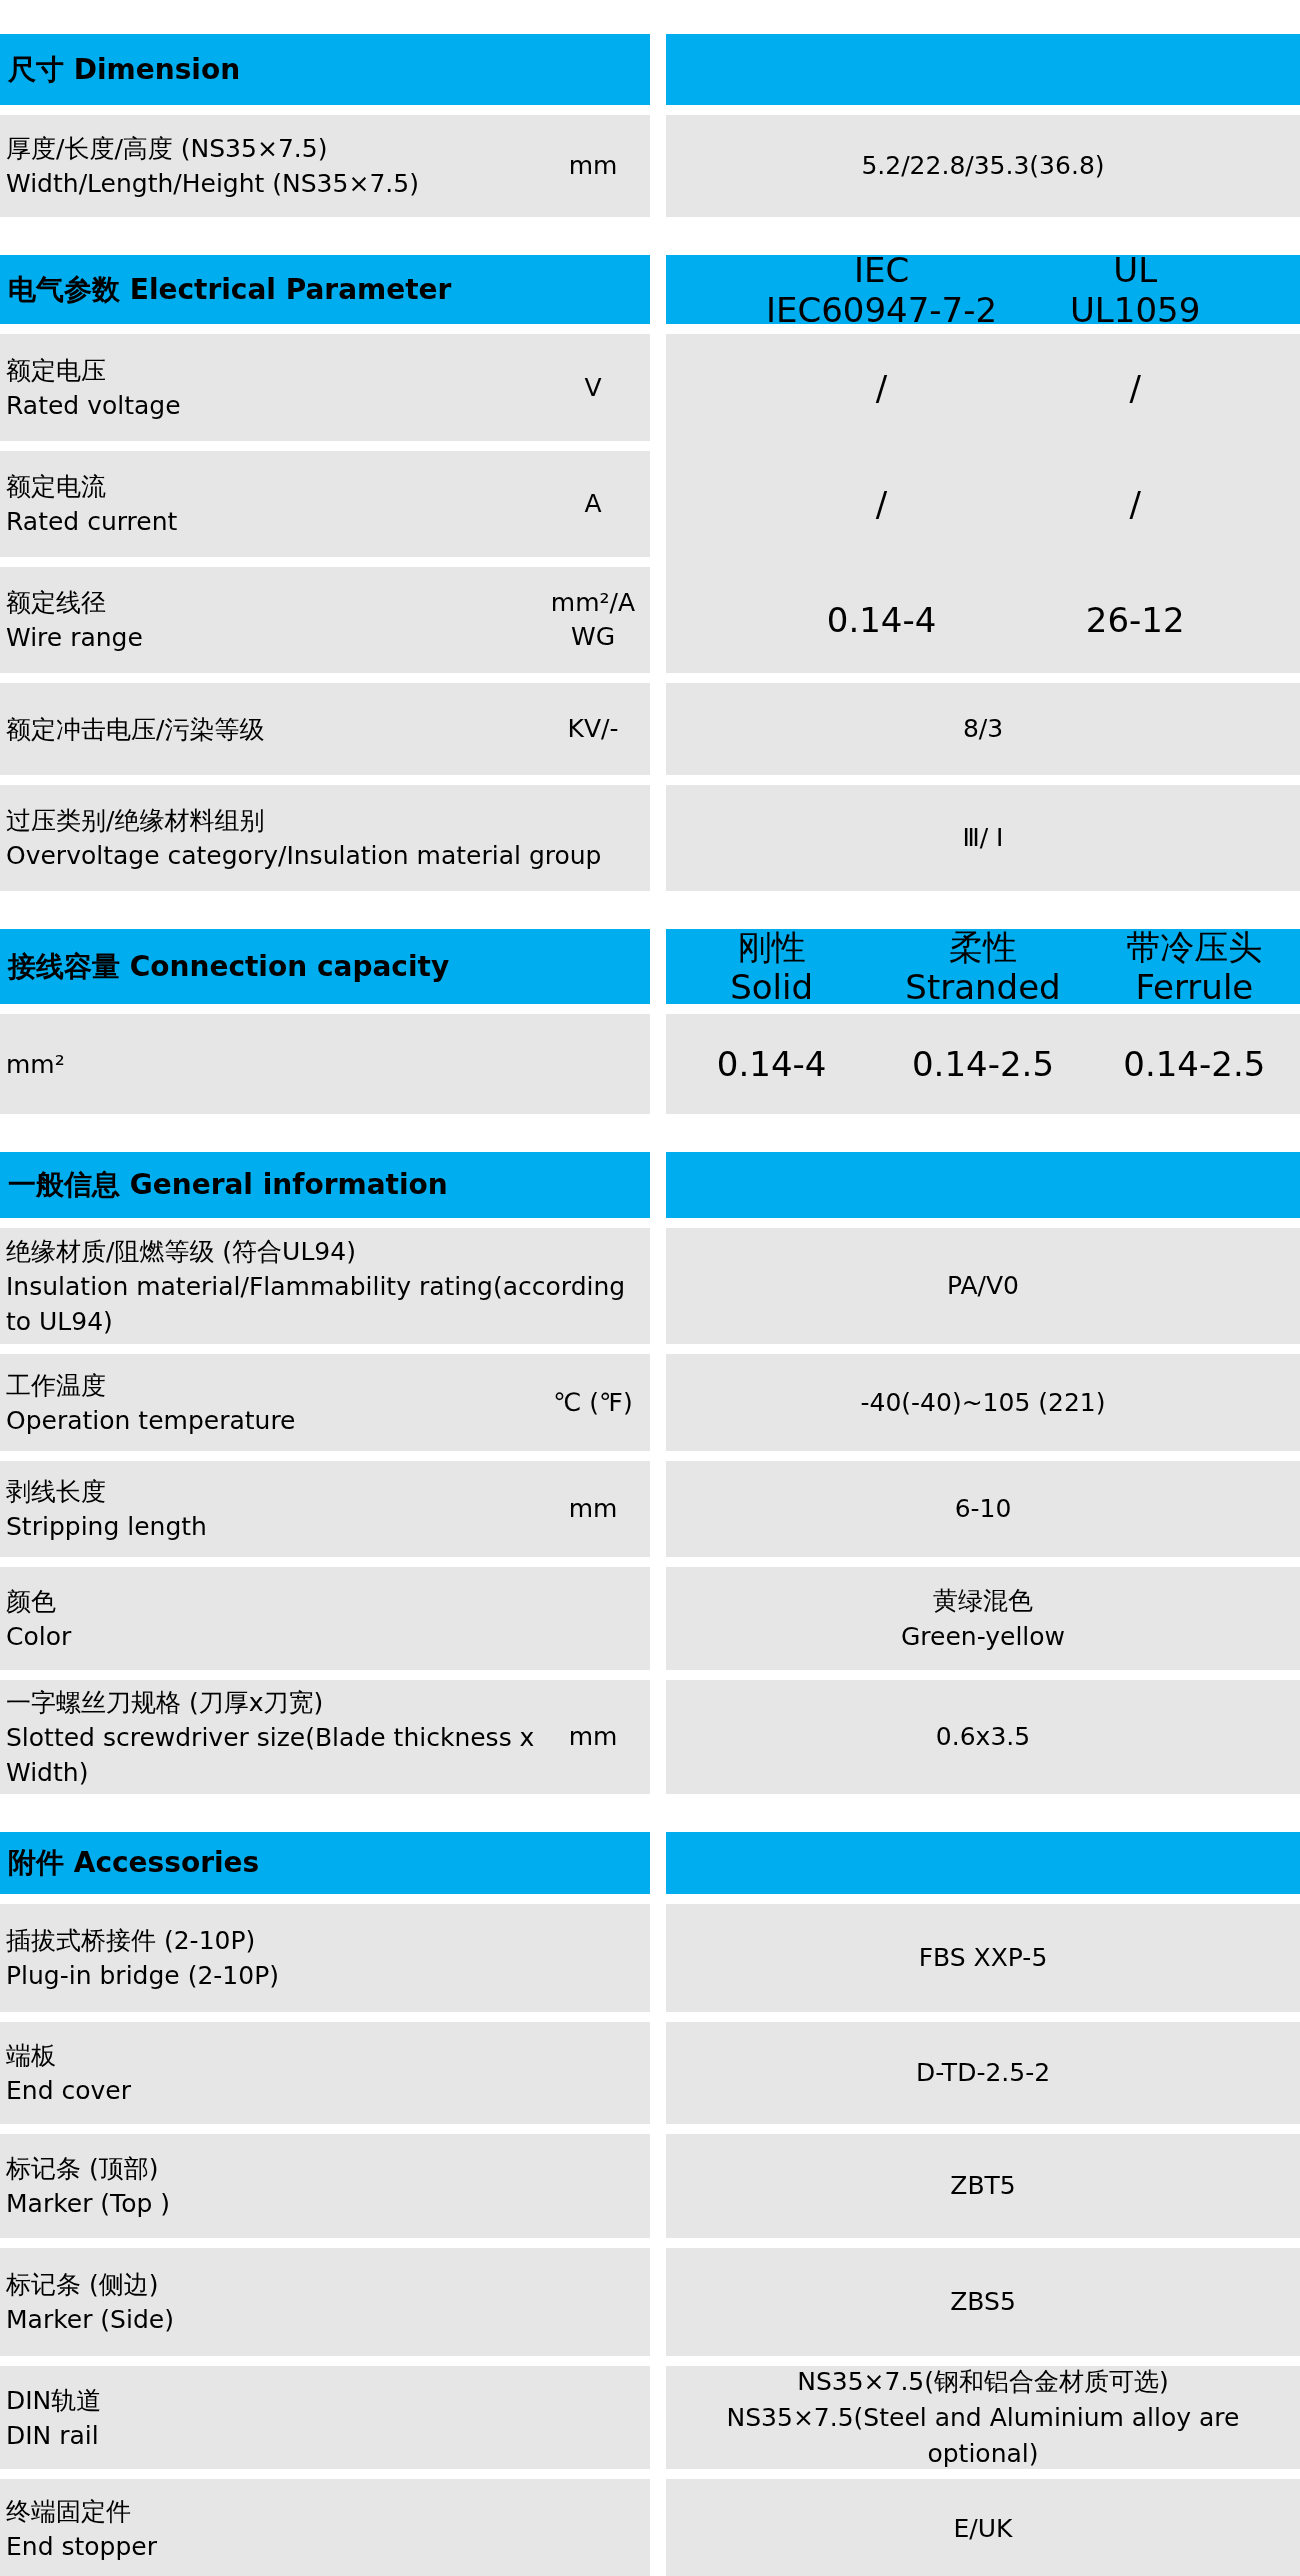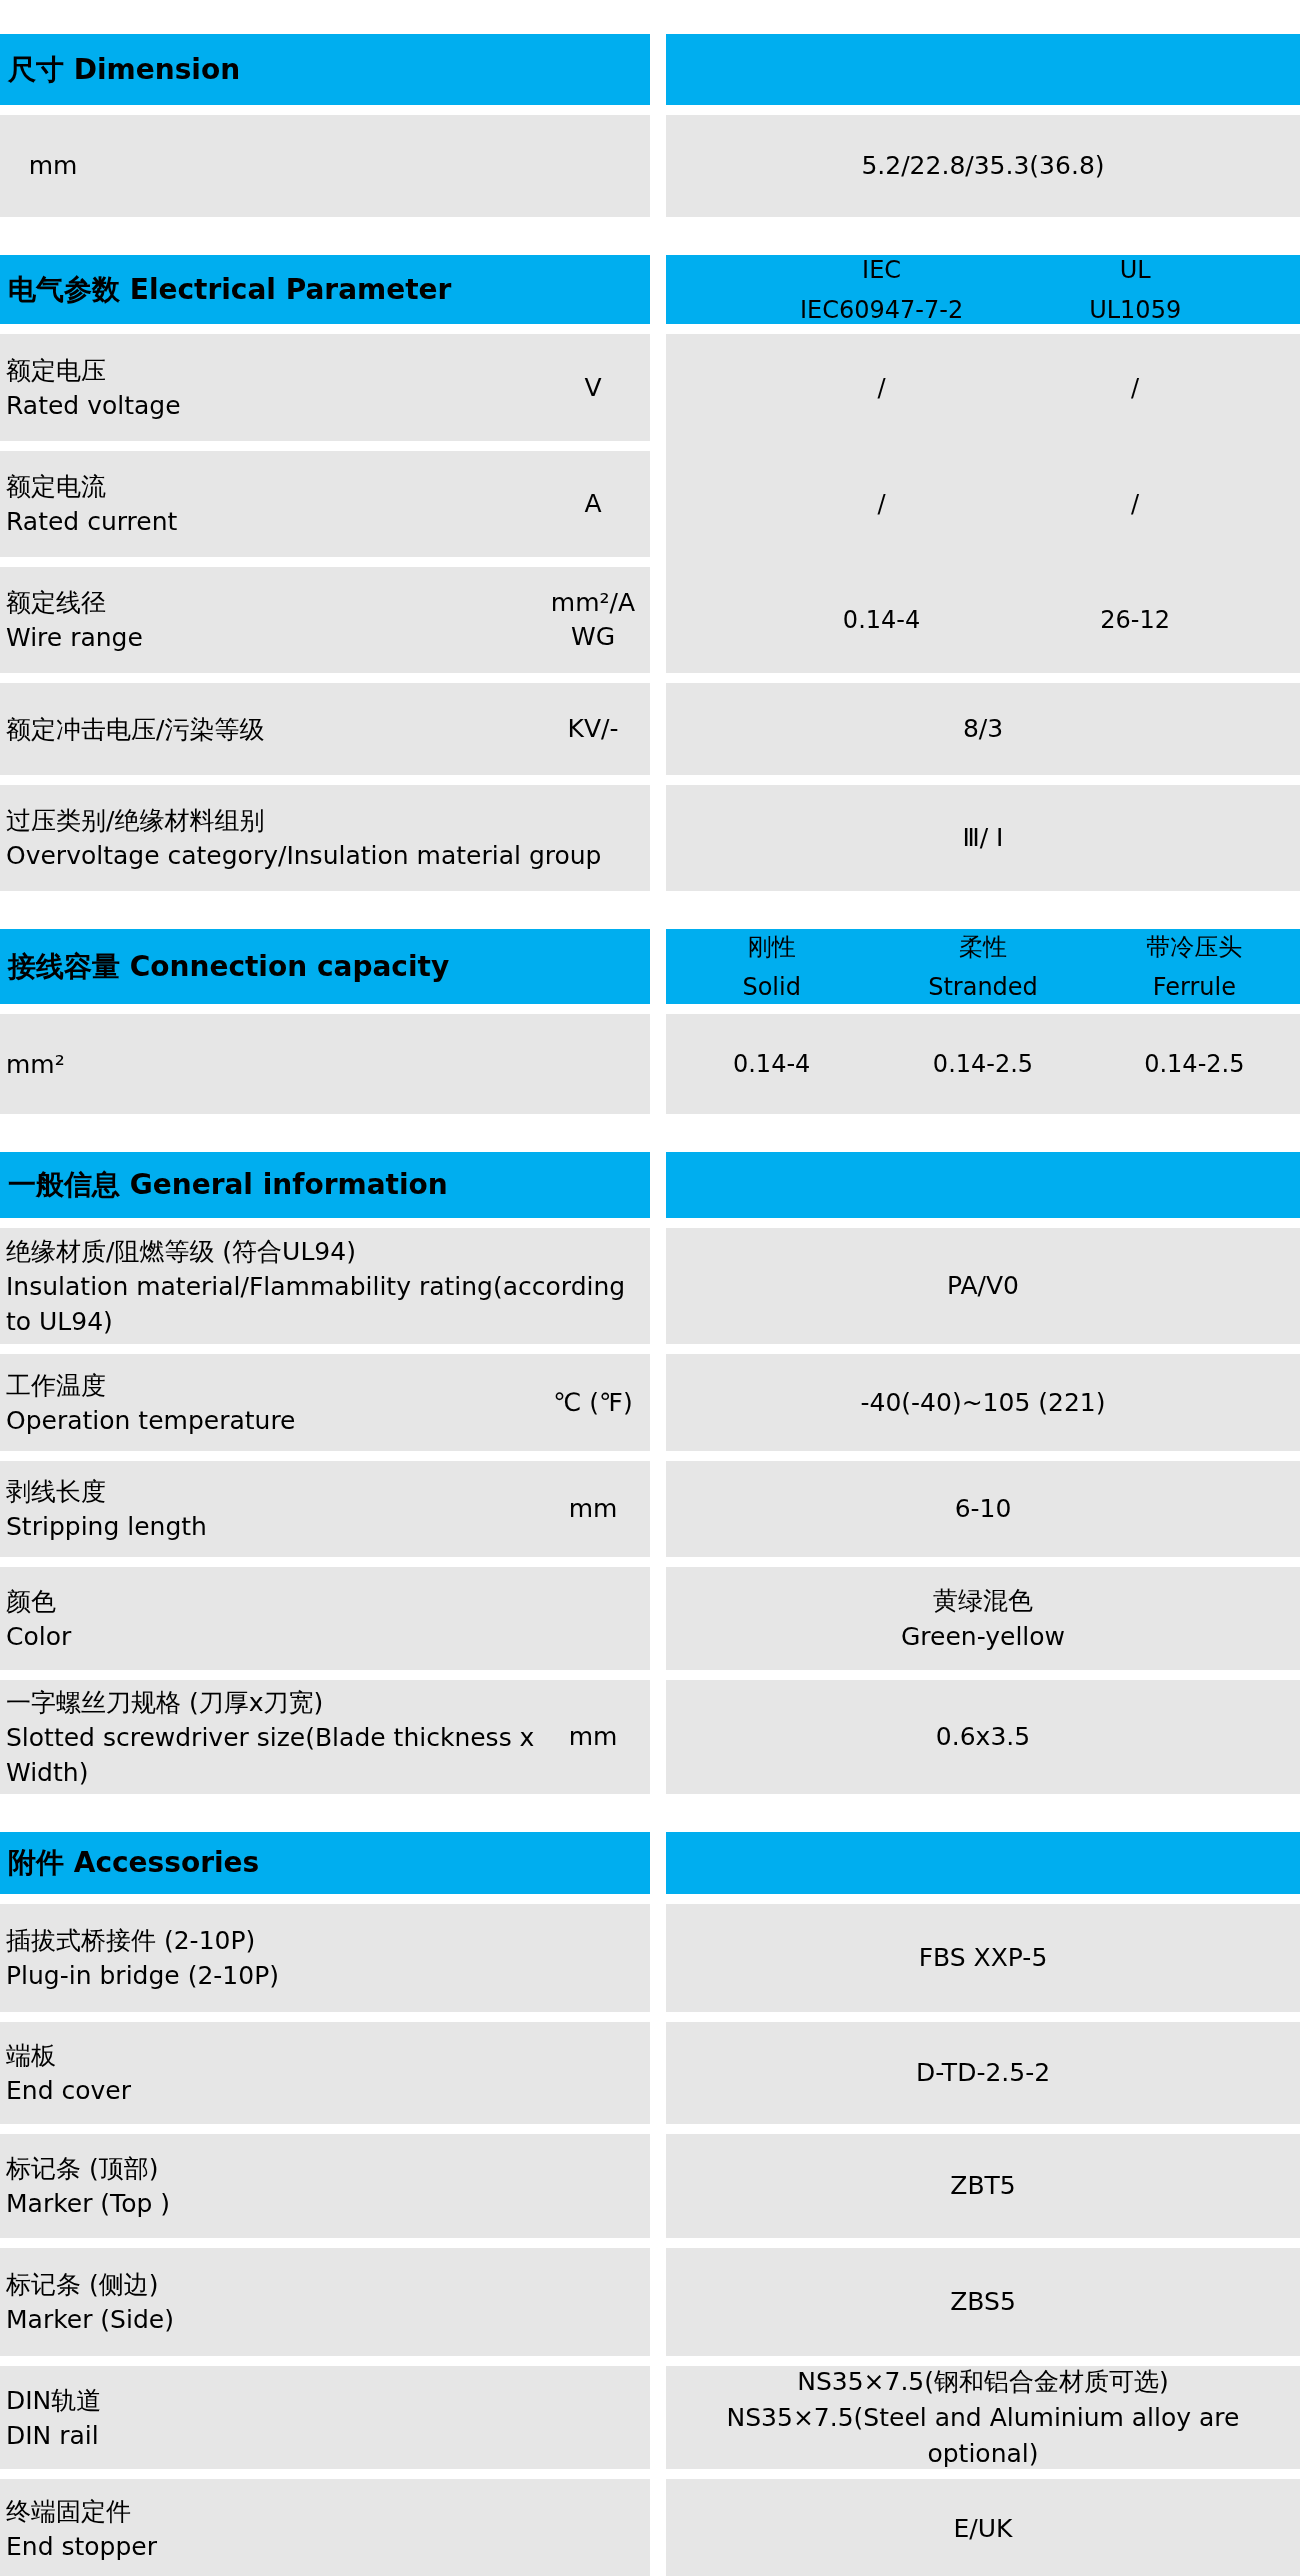--- a/index.html
+++ b/index.html
@@ -39,21 +39,21 @@
     word-break:break-all;padding-right:4px;
   }
   .val{
     height:100%;display:flex;flex-direction:column;justify-content:center;
     text-align:center;font-size:25px;line-height:36px;padding:0 4px;
   }
   .cols2{display:flex;height:100%;padding-left:14%;padding-right:6%;}
   .cols3{display:flex;height:100%;}
   .cols2>div,.cols3>div{
     flex:1;display:flex;flex-direction:column;justify-content:center;
-    text-align:center;font-size:24px;line-height:40px;
+    text-align:center;font-size:34px;line-height:40px;
   }
   
   .stack-l{width:650px;display:flex;flex-direction:column;gap:10px;justify-content:flex-end;}
   .stack-l>.subrow{background:var(--row-bg);display:flex;flex:0 0 auto;}
   .merged-r{width:634px;background:var(--row-bg);display:flex;flex-direction:column;gap:10px;}
   .merged-r>div{flex:0 0 auto;}
 </style>
 </head>
 <body>
 
@@ -61,20 +61,24 @@
 
   <div class="row hdr" style="height:99px">
     <div class="cell-l">
       <span class="htxt">尺寸 Dimension</span>
     </div>
     <div class="cell-r"></div>
   </div>
 
   <div class="row" style="height:102px">
     <div class="cell-l">
+      <div class="lbl">
+        <span>厚度/长度/高度 (NS35×7.5)</span>
+        <span>Width/Length/Height (NS35×7.5)</span>
+      </div>
       <div class="unit">
           <span>mm</span>
         </div>
     </div>
     <div class="cell-r">
       <div class="val">
           <span>5.2/22.8/35.3(36.8)</span>
         </div>
     </div>
   </div>

